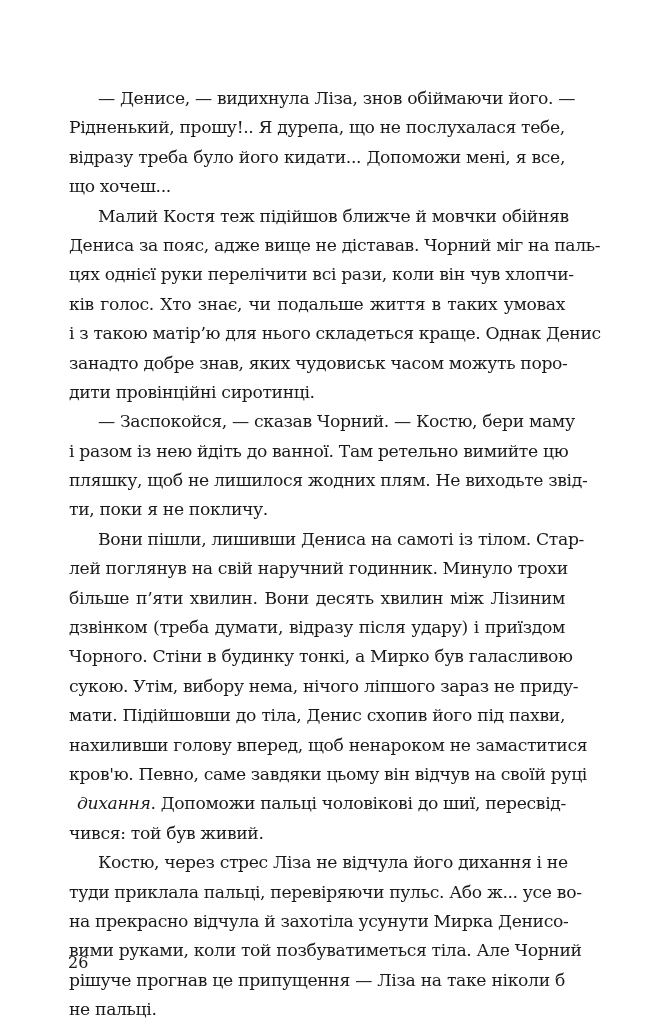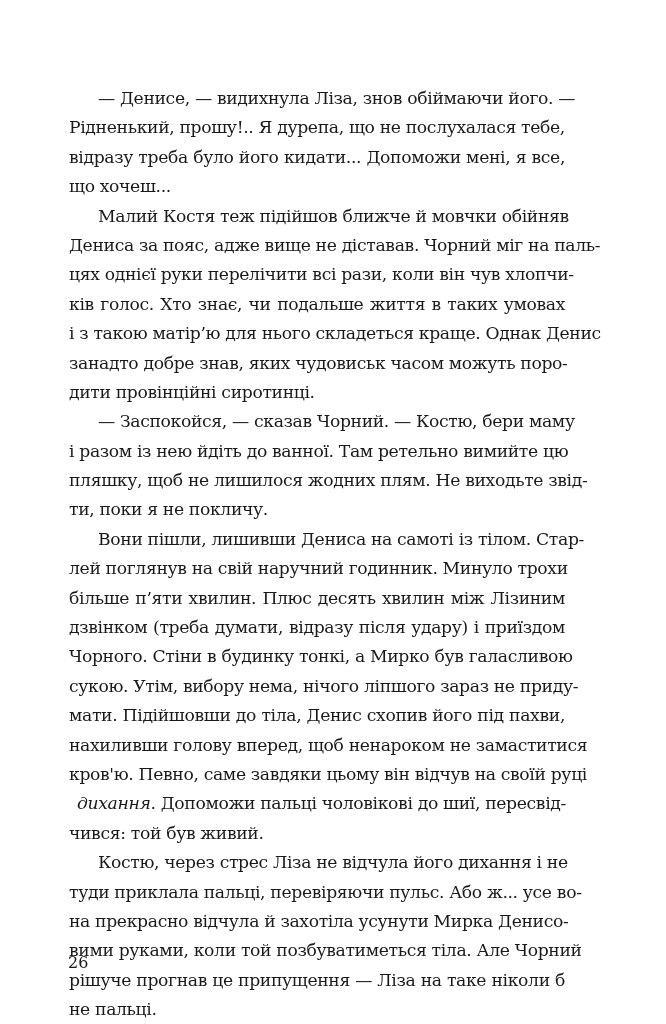--- a/index.html
+++ b/index.html
@@ -43,21 +43,21 @@
   </div>
   <div>
     <div class="line indent">— Заспокойся, — сказав Чорний. — Костю, бери маму</div>
     <div class="line">і разом із нею йдіть до ванної. Там ретельно вимийте цю</div>
     <div class="line">пляшку, щоб не лишилося жодних плям. Не виходьте звід-</div>
     <div class="line last">ти, поки я не покличу.</div>
   </div>
   <div>
     <div class="line indent">Вони пішли, лишивши Дениса на самоті із тілом. Стар-</div>
     <div class="line">лей поглянув на свій наручний годинник. Минуло трохи</div>
-    <div class="line">більше п’яти хвилин. Плюс десять хвилин між Лізиним</div>
+    <div class="line">більше п’яти хвилин. Вони десять хвилин між Лізиним</div>
     <div class="line">дзвінком (треба думати, відразу після удару) і приїздом</div>
     <div class="line">Чорного. Стіни в будинку тонкі, а Мирко був галасливою</div>
     <div class="line">сукою. Утім, вибору нема, нічого ліпшого зараз не приду-</div>
     <div class="line">мати. Підійшовши до тіла, Денис схопив його під пахви,</div>
     <div class="line">нахиливши голову вперед, щоб ненароком не замаститися</div>
     <div class="line">кров'ю. Певно, саме завдяки цьому він відчув на своїй руці</div>
     <div class="line"><i>дихання</i><span>. Допоможи пальці чоловікові до шиї, пересвід-</span></div>
     <div class="line last">чився: той був живий.</div>
   </div>
   <div>

